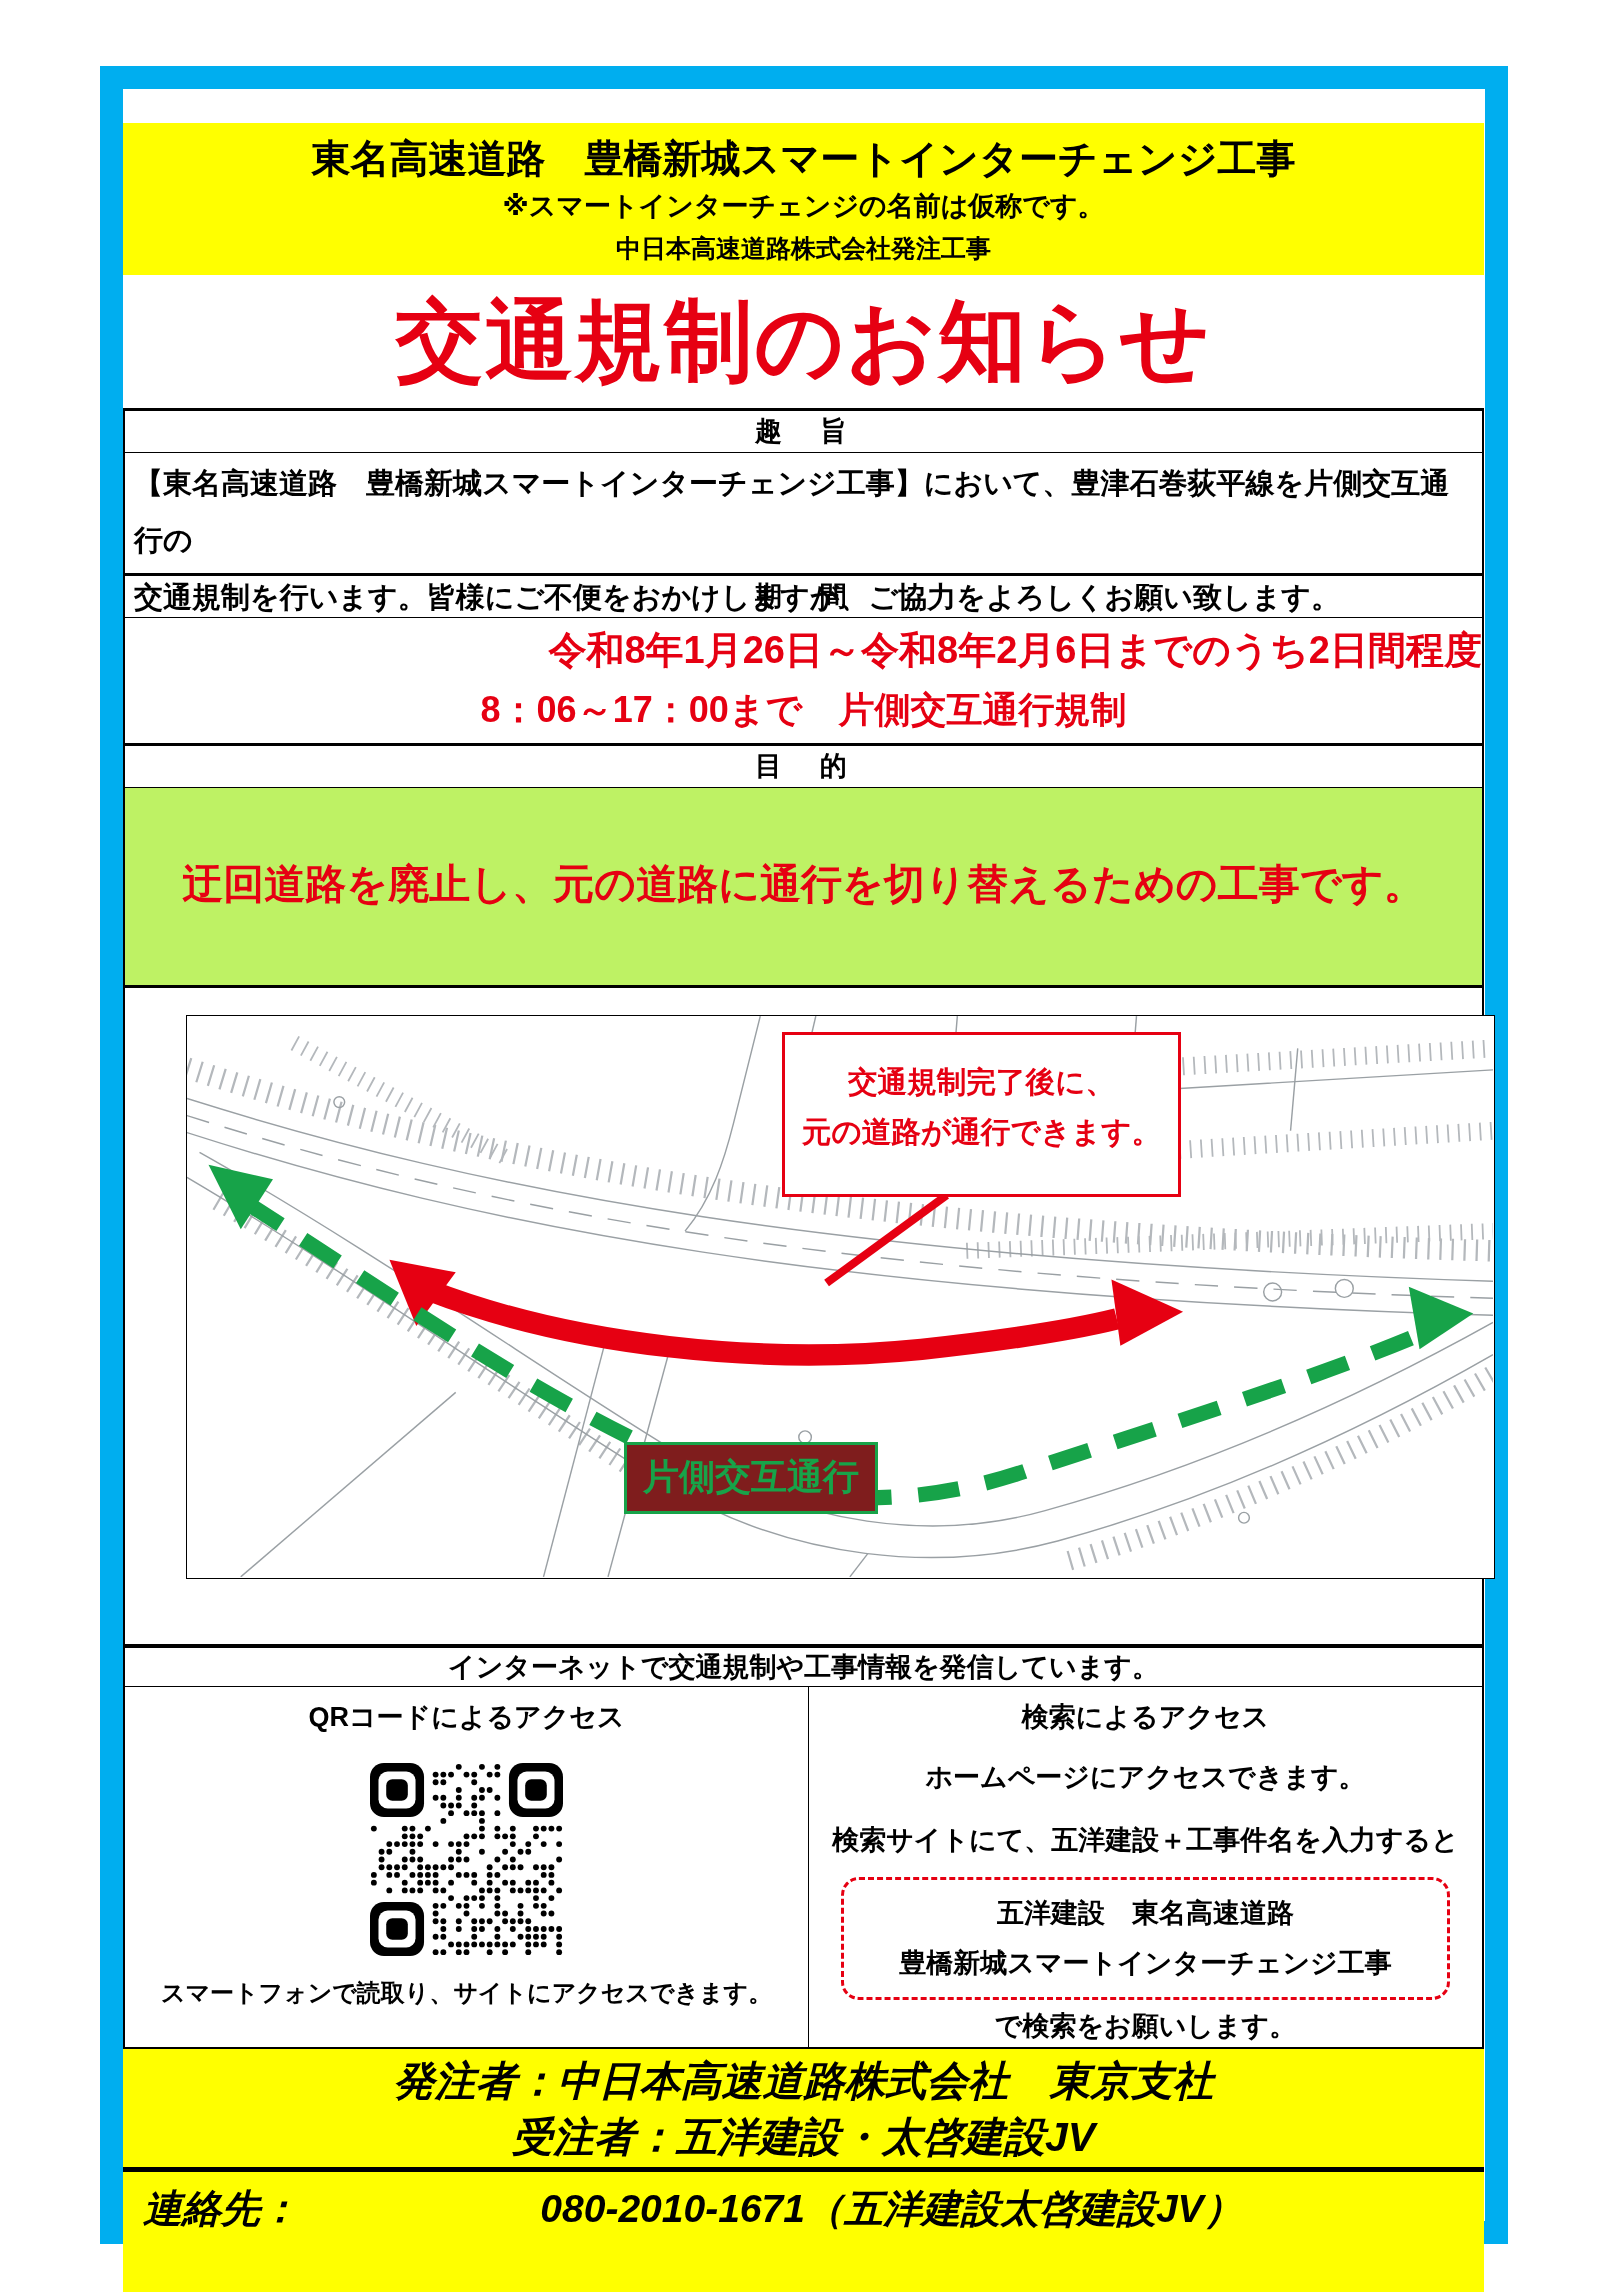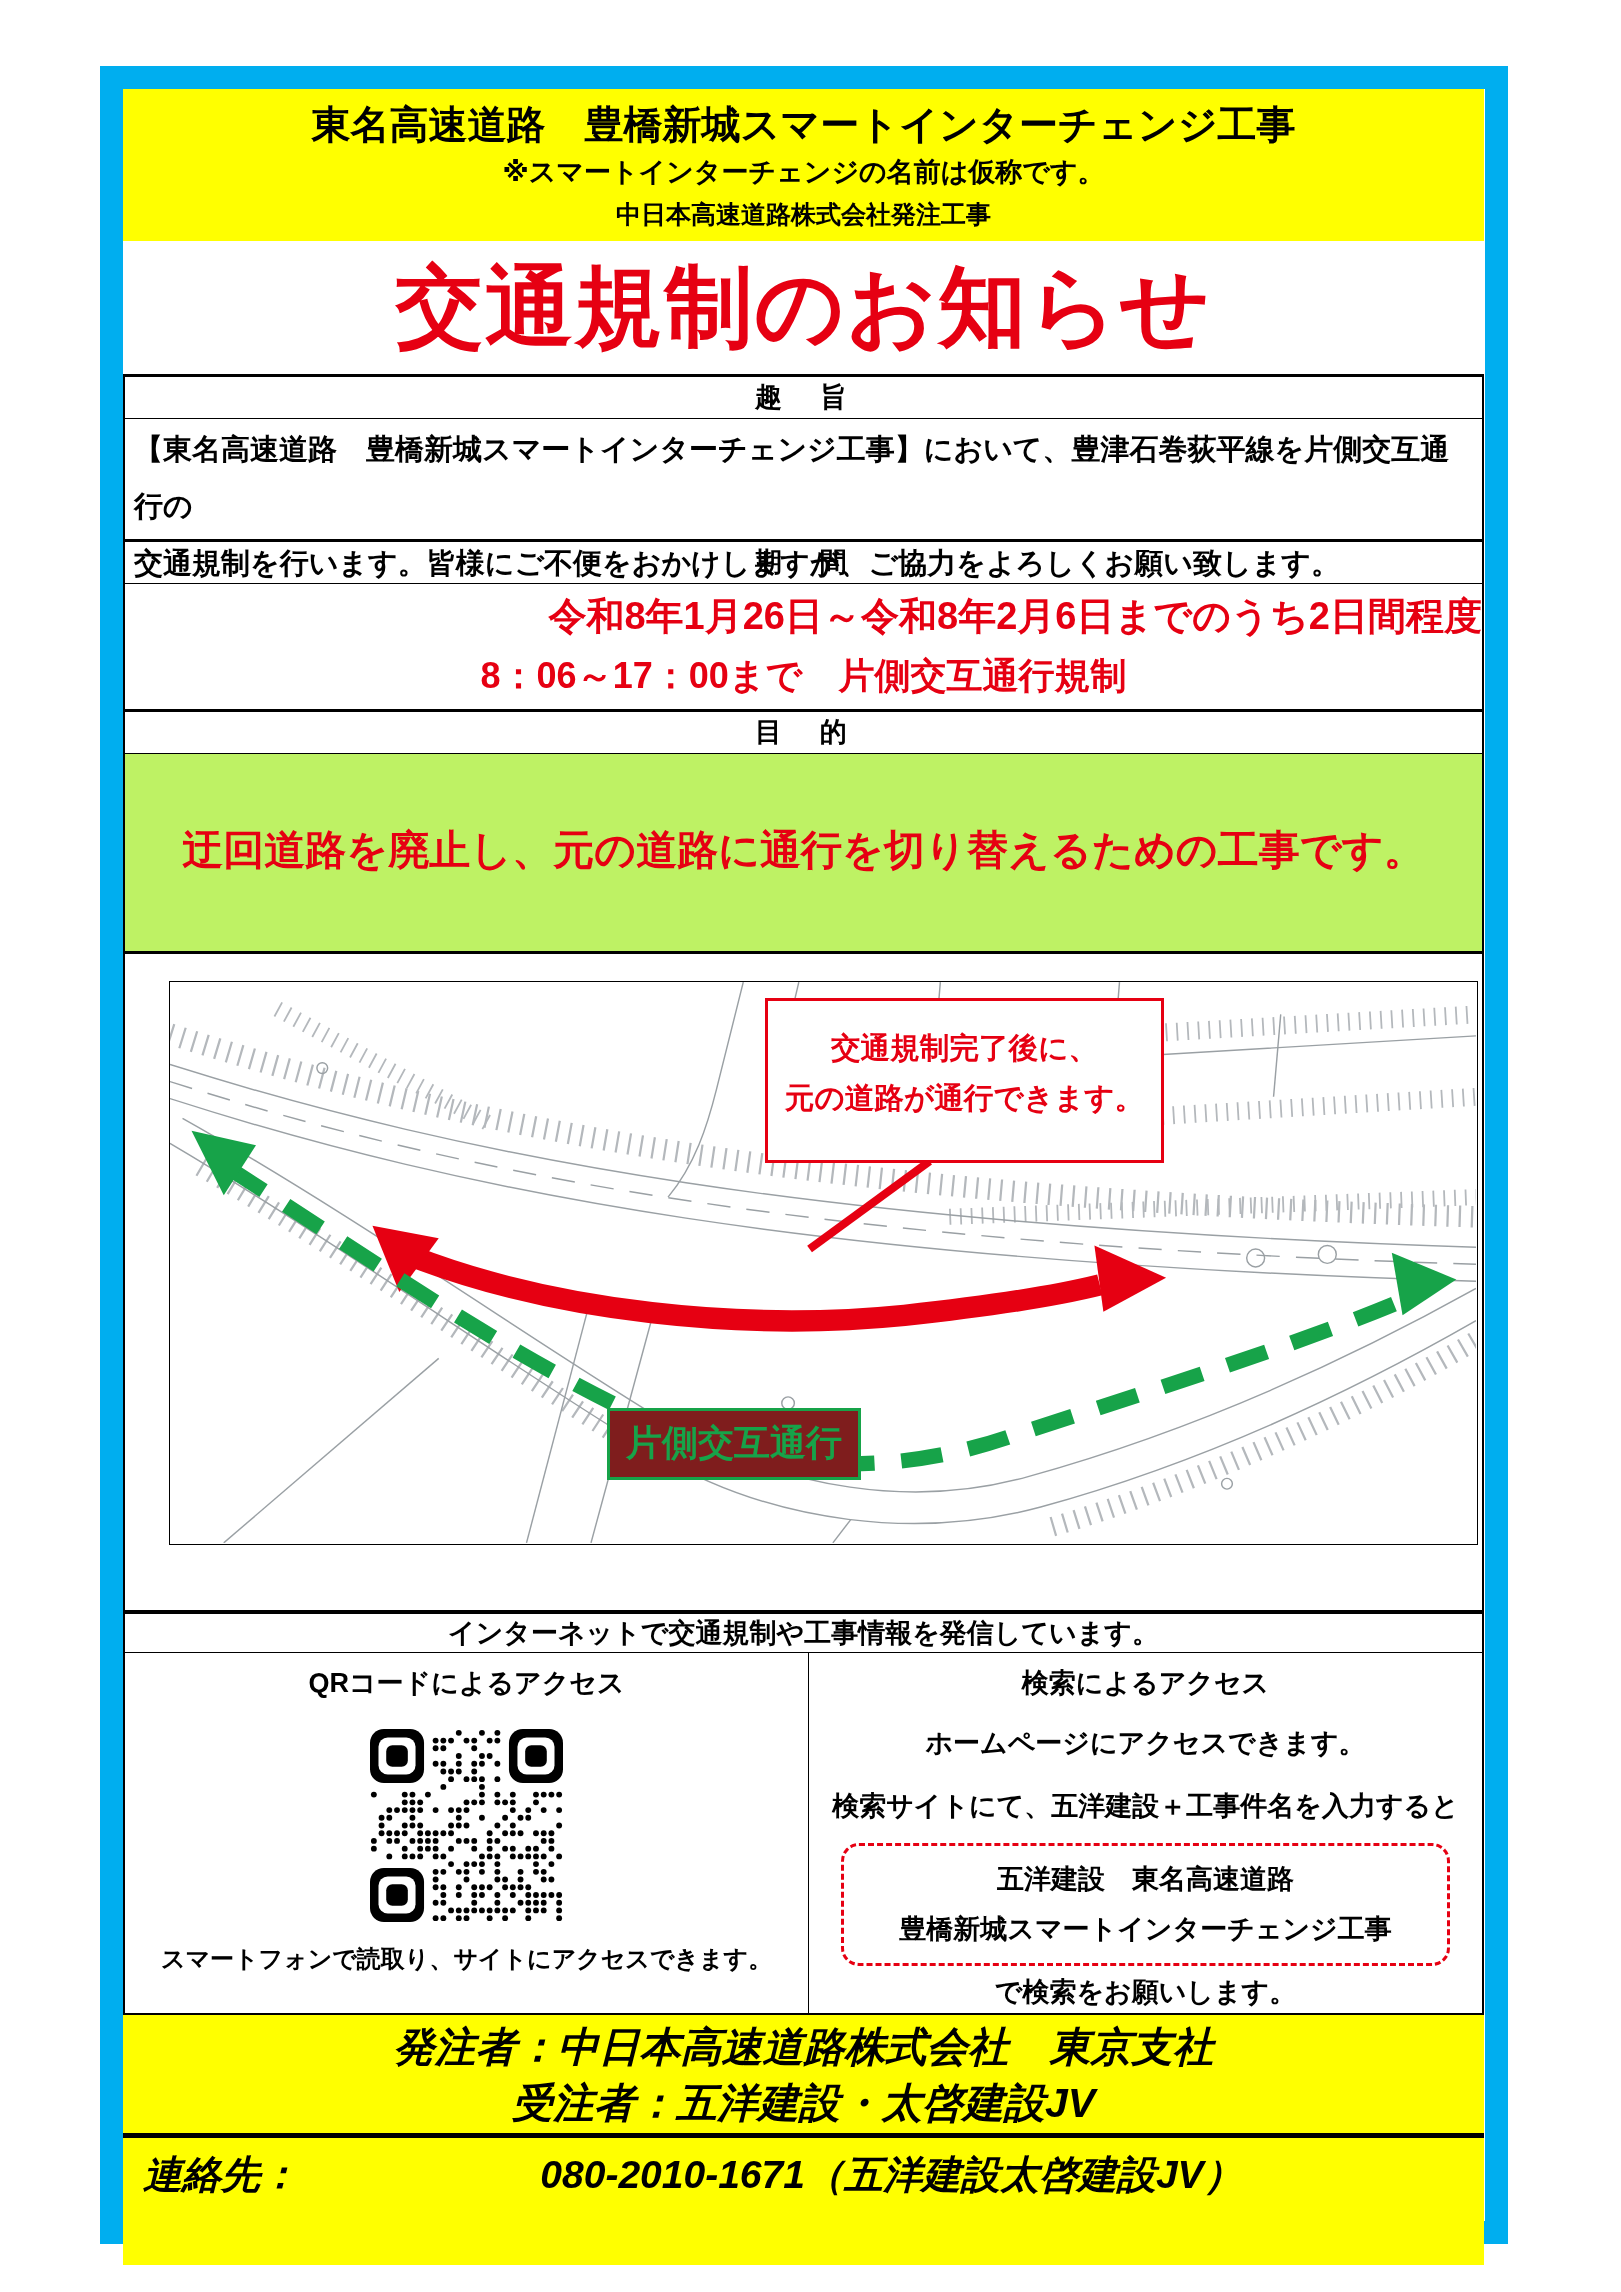--- a/index.html
+++ b/index.html
@@ -1,36 +1,36 @@
 <!DOCTYPE html>
 <html style="font-size:14.3px"><head>
 <meta charset="utf-8">
 <style>
   html,body{margin:0;padding:0;background:#ffffff;}
   body{width:1621px;height:2293px;position:relative;font-family:"Liberation Sans","DejaVu Sans",sans-serif;font-weight:bold;color:#000;}
   .frame{position:absolute;left:100px;top:66px;width:1408px;height:2178px;box-sizing:border-box;border:23px solid #00aeef;background:#fff;}
   .content{position:relative;width:1361px;height:2131px;}
   
-  .yhead{height:152px;background:#ffff00;text-align:center;box-sizing:border-box;padding-top:10.7px;}
+  .yhead{height:152px;background:#ffff00;text-align:center;box-sizing:border-box;padding-top:10.7px;margin-top:34px;}
   .yhead .l1{font-size:39px;line-height:50px;}
   .yhead .l2{font-size:27px;line-height:45px;}
   .yhead .l3{font-size:25px;line-height:38px;}
   
   .main-title{height:133px;line-height:131px;text-align:center;font-size:88px;color:#e60012;letter-spacing:1.8px;background:#fff;}
   
   .tbl{box-sizing:border-box;border-left:2.2px solid #000;border-right:2.2px solid #000;border-bottom:2.7px solid #000;}
   .row-head{box-sizing:border-box;border-top:3.6px solid #000;border-bottom:1.3px solid #000;height:45px;line-height:40px;text-align:center;font-size:27px;letter-spacing:5.4px;background:#fff;}
   .shushi-body{height:120px;box-sizing:border-box;padding:1.8px 9px 0 9px;font-size:29px;line-height:57px;background:#fff;}
   .kikan-body{height:125px;box-sizing:border-box;text-align:center;color:#e60012;background:#fff;}
   .kikan-body .k1{font-size:38px;line-height:64px;text-align:right;}
   .kikan-body .k2{font-size:36px;line-height:56px;}
   .mokuteki-body{height:197px;box-sizing:border-box;text-align:center;color:#e60012;font-size:41px;line-height:192px;background:#bef264;}
   
   .map-section{position:relative;height:659px;box-sizing:border-box;border-top:3.6px solid #000;background:#fff;}
-  .map-box{position:absolute;left:44px;top:27px;width:1309px;height:564px;box-sizing:border-box;border:1.8px solid #000;background:#fff;overflow:hidden;}
+  .map-box{position:absolute;left:61px;top:27px;width:1309px;height:564px;box-sizing:border-box;border:1.8px solid #000;background:#fff;overflow:hidden;}
   .map-box svg{position:absolute;left:0;top:0;}
   .callout{position:absolute;left:595px;top:16px;width:399px;height:165px;box-sizing:border-box;border:3.6px solid #e60012;background:#fff;color:#e60012;text-align:center;font-size:29.6px;line-height:50px;padding-top:21.5px;}
   .side-label{position:absolute;left:437px;top:426px;width:254px;height:72px;box-sizing:border-box;border:3.6px solid #17a349;background:#7f1d1d;color:#17a349;text-align:center;font-size:36px;line-height:64px;}
   
   .inet-head{box-sizing:border-box;border-top:4.5px solid #000;border-bottom:1.8px solid #000;height:43px;line-height:39px;text-align:center;font-size:27px;background:#fff;}
   .cols{display:flex;height:360px;background:#fff;}
   .col-left{width:684px;box-sizing:border-box;border-right:1.8px solid #000;text-align:center;position:relative;}
   .col-right{flex:1;text-align:center;}
   .col-head{font-size:27px;line-height:38px;margin-top:10.7px;}
   .qr-wrap{width:193px;height:193px;margin:27px auto 0 auto;}

